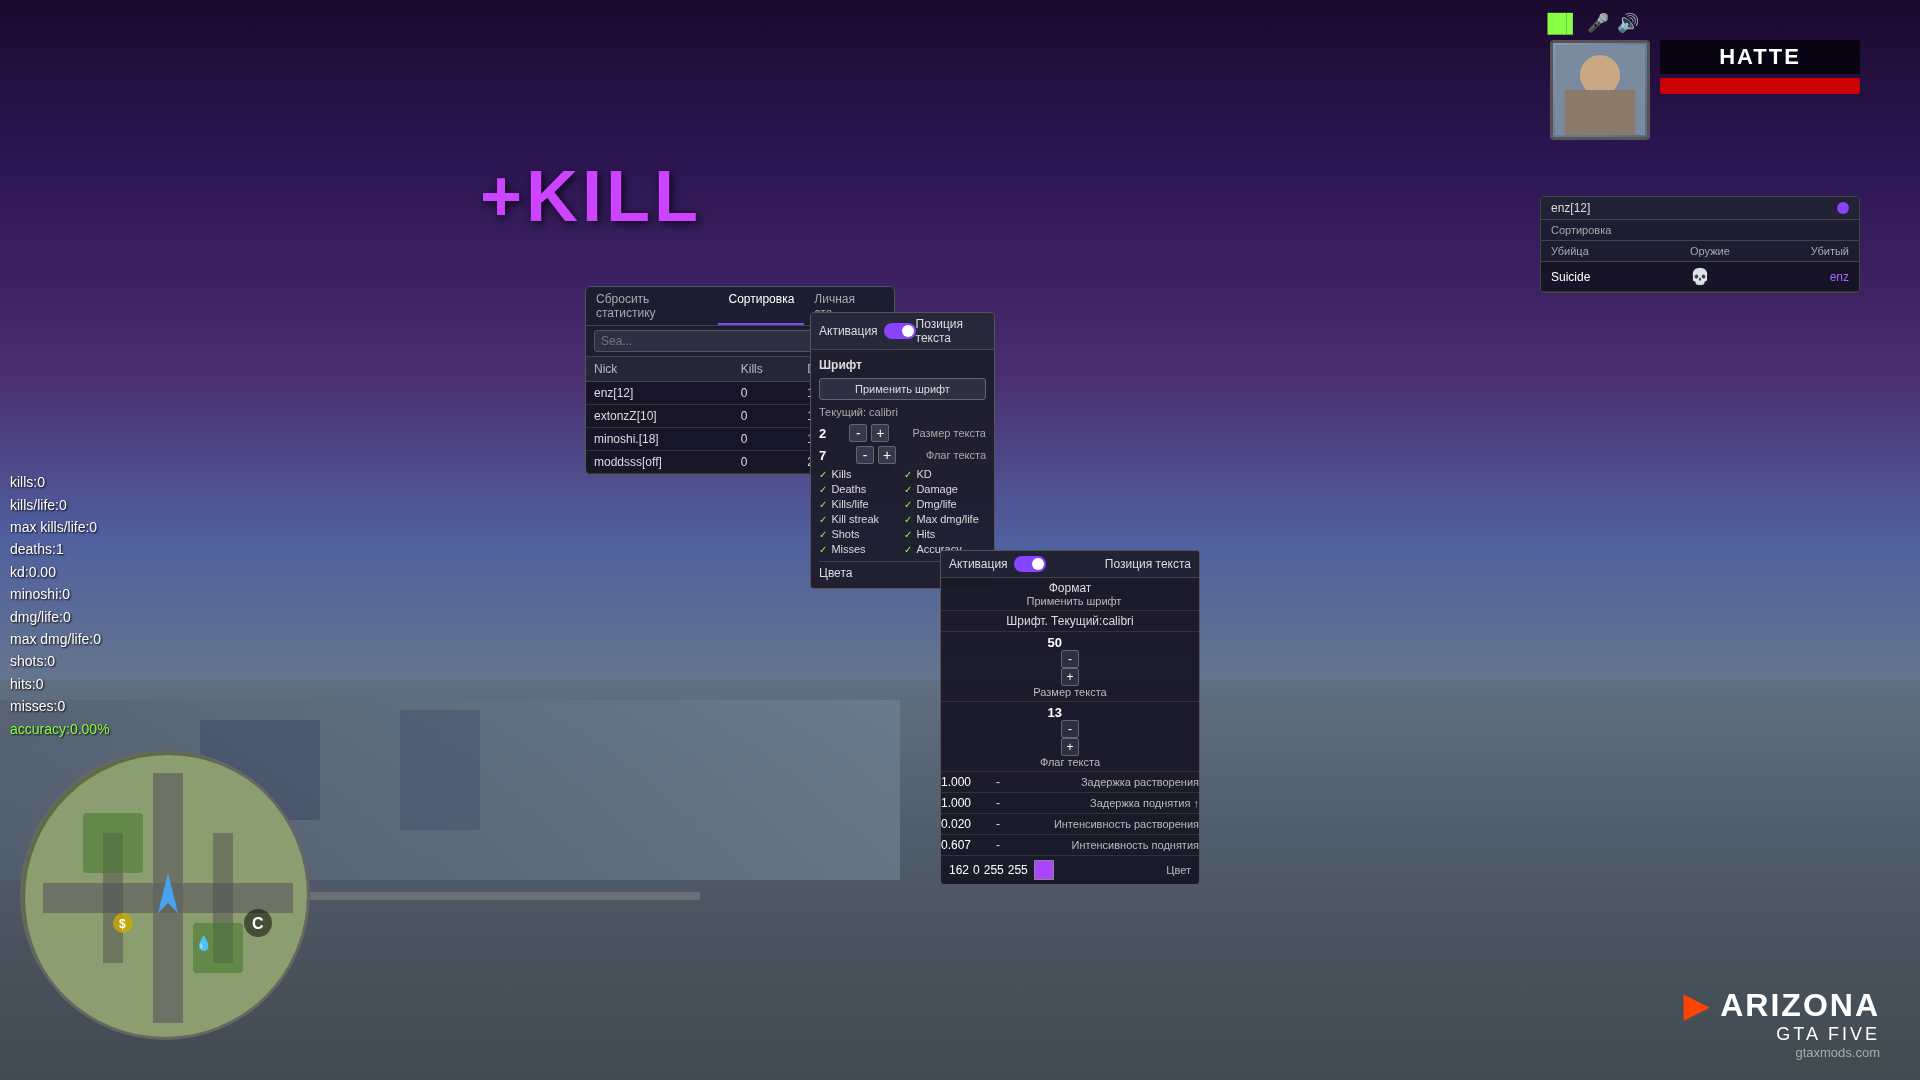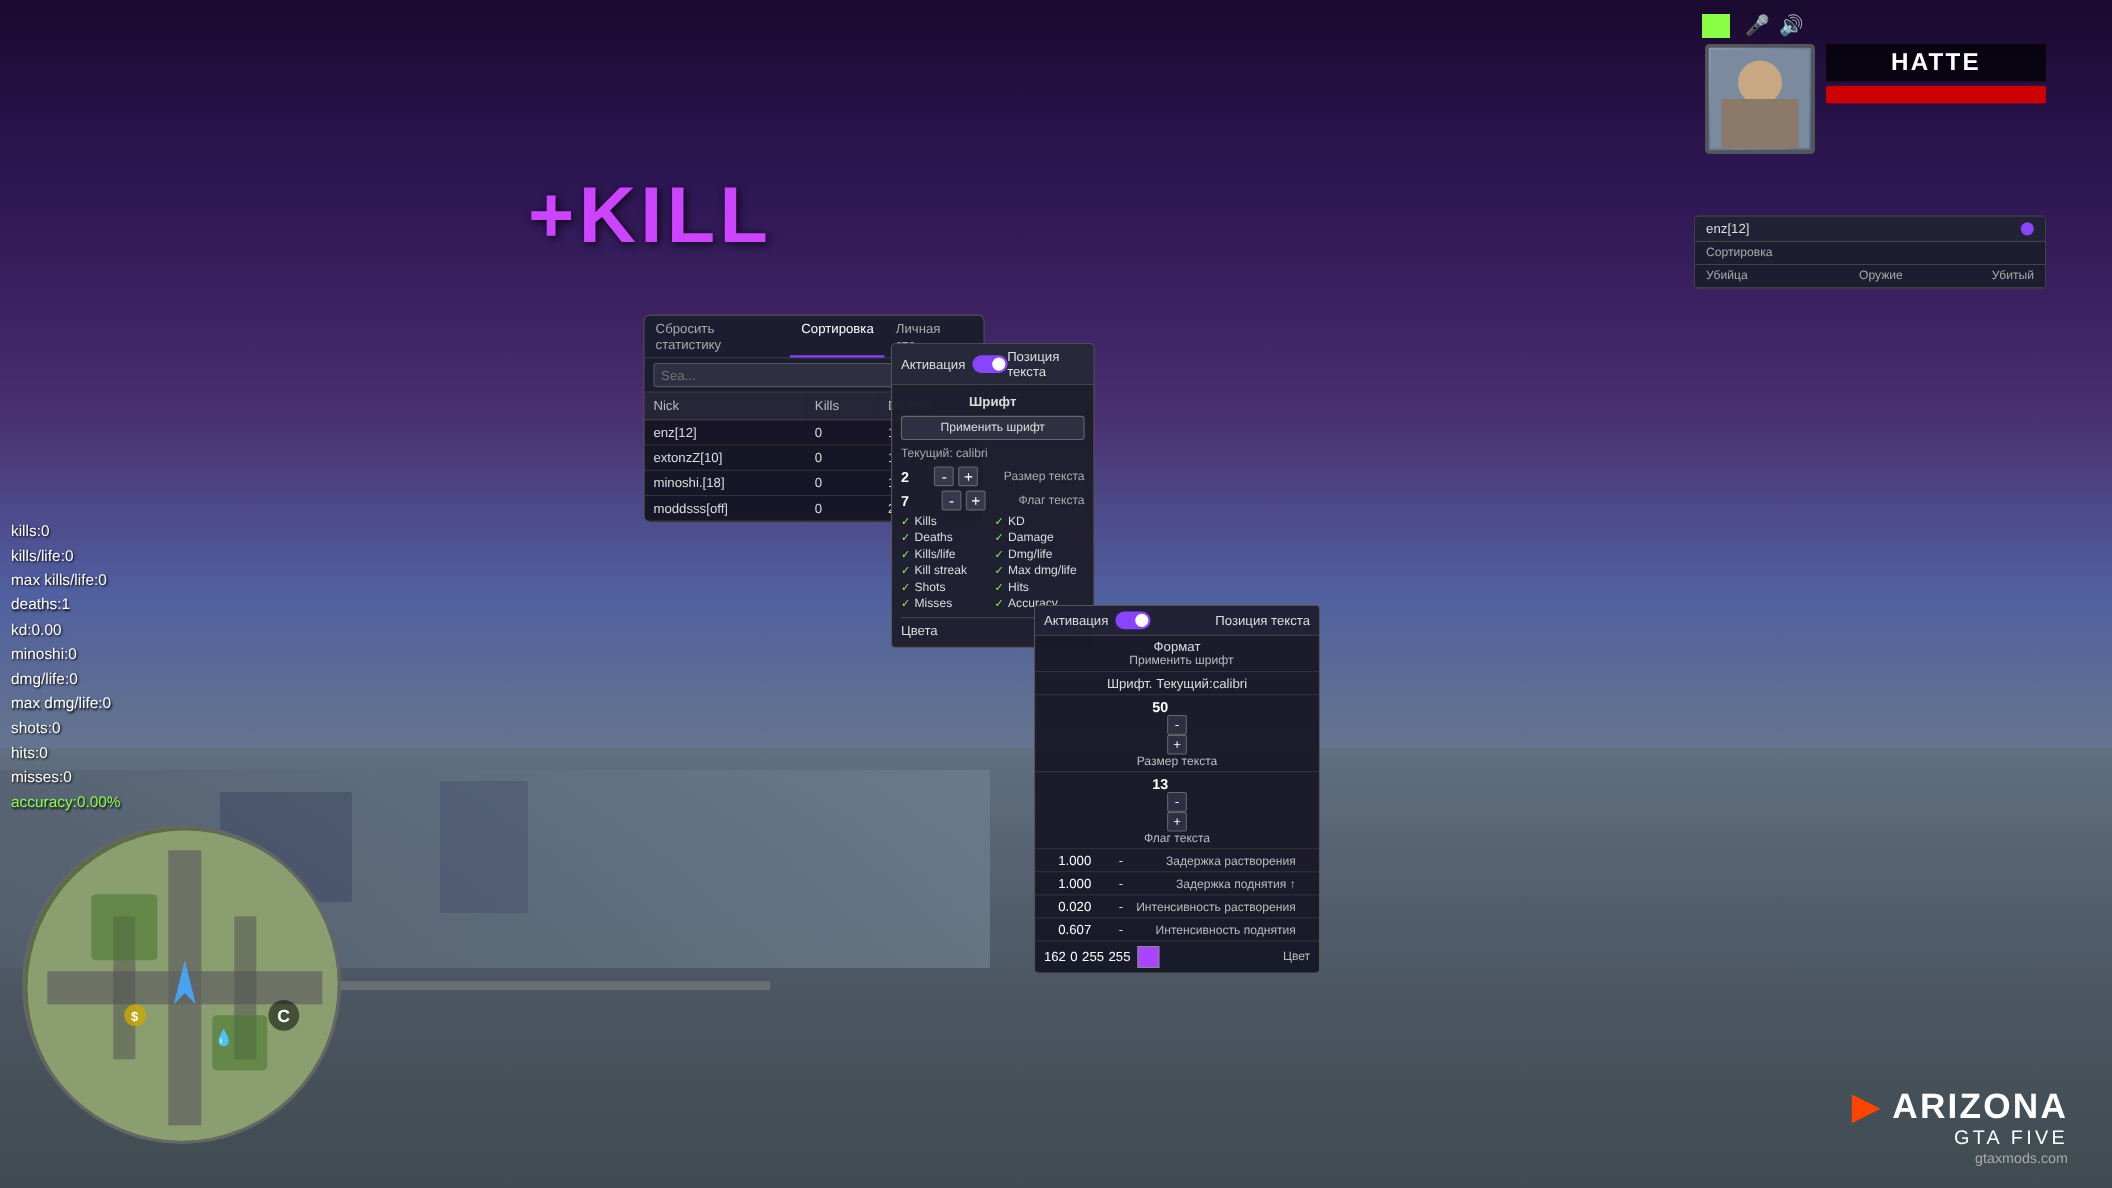--- a/index.html
+++ b/index.html
@@ -254,21 +254,21 @@
       top: 2px;
       width: 12px;
       height: 12px;
       background: #fff;
       border-radius: 50%;
     }
     #font-panel-body {
       padding: 8px;
     }
     .panel-section-title {
-      text-align: center;
+      text-align: left;
       font-size: 12px;
       color: #ddd;
       margin-bottom: 6px;
       font-weight: bold;
     }
     .apply-btn {
       display: block;
       width: 100%;
       padding: 4px;
       background: rgba(50,50,70,0.9);
@@ -442,22 +442,22 @@
       margin: 0 3px;
     }
     .sp2-row .sp2-label {
       flex: 1;
       font-size: 11px;
       color: #bbb;
       text-align: right;
     }
     .sp2-value-row {
       display: flex;
-      align-items: flex-end;
-      padding: 3px 21px;
+      align-items: center;
+      padding: 3px 0;
       border-bottom: 1px solid #333;
     }
     .sp2-value-row .sp2-num {
       width: 55px;
       font-size: 12px;
       color: #fff;
     }
     .sp2-value-row .sp2-val-label {
       flex: 1;
       font-size: 11px;
@@ -693,20 +693,25 @@
     <div class="dot"></div>
   </div>
   <div class="sort-header">
     <span class="sort-col-wide">Сортировка</span>
   </div>
   <div class="sort-header">
     <span class="sort-col-wide">Убийца</span>
     <span class="sort-col">Оружие</span>
     <span class="sort-col-wide" style="text-align:right;">Убитый</span>
   </div>
+  <div class="kill-row">
+    <span class="killer">Suicide</span>
+    <span class="weapon skull-icon">💀</span>
+    <span class="victim">enz</span>
+  </div>
 </div>
 
 <div id="settings-panel2">
   <div id="settings-panel2-header">
     <div class="activation-row">
       <span>Активация</span>
       <div class="toggle-switch"></div>
     </div>
     <span>Позиция текста</span>
   </div>

